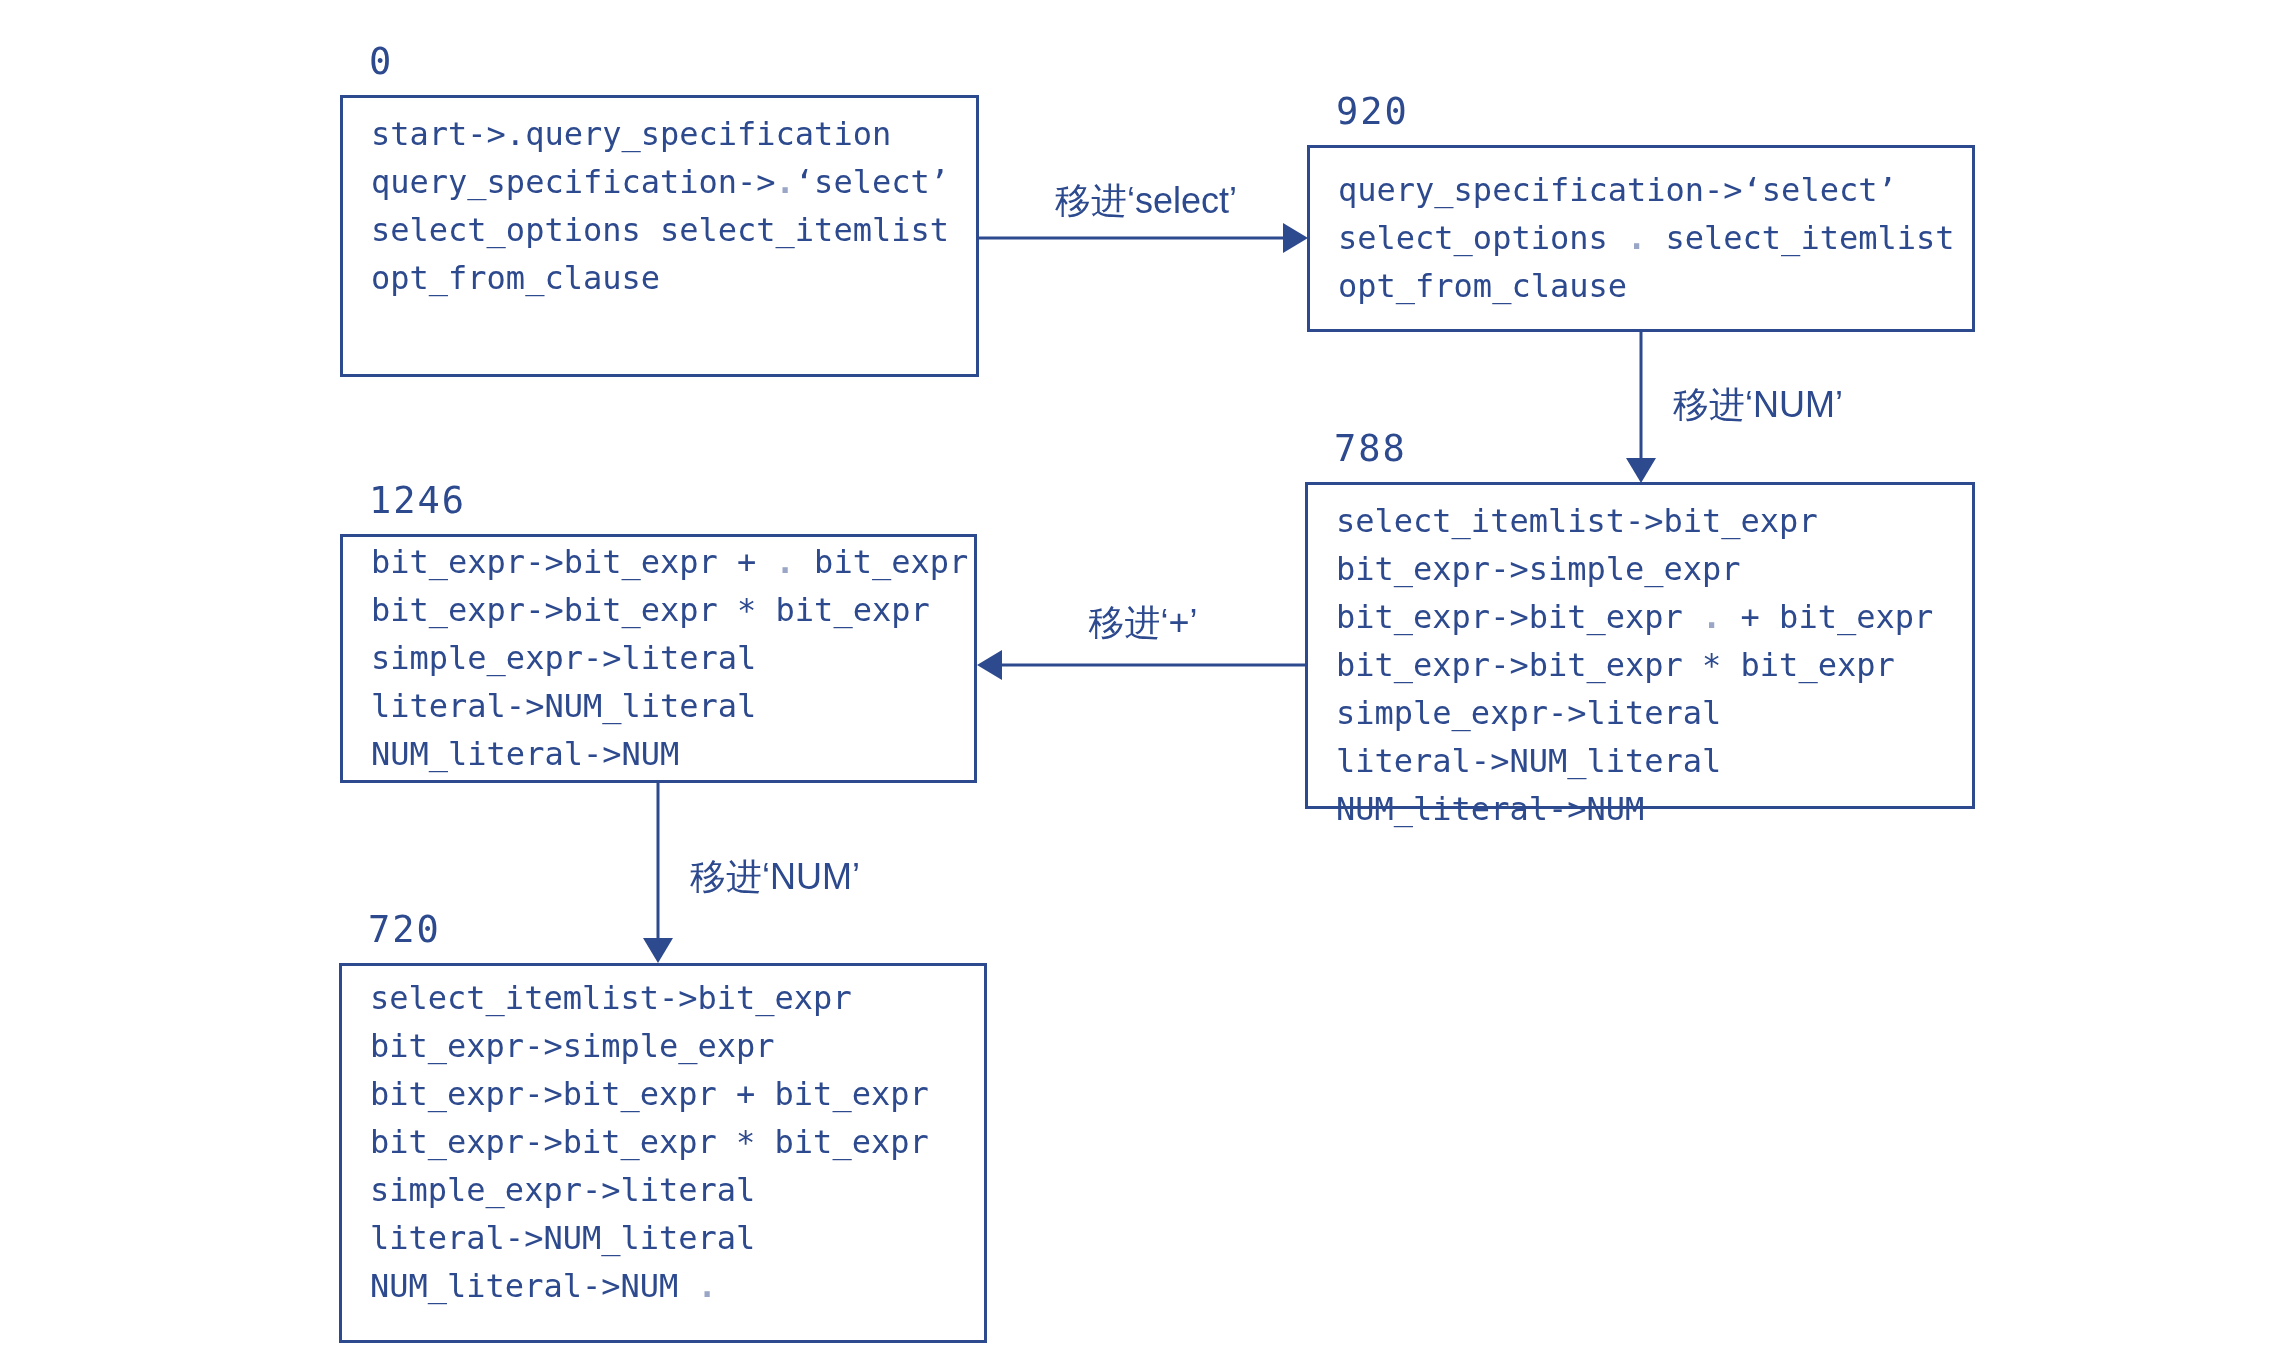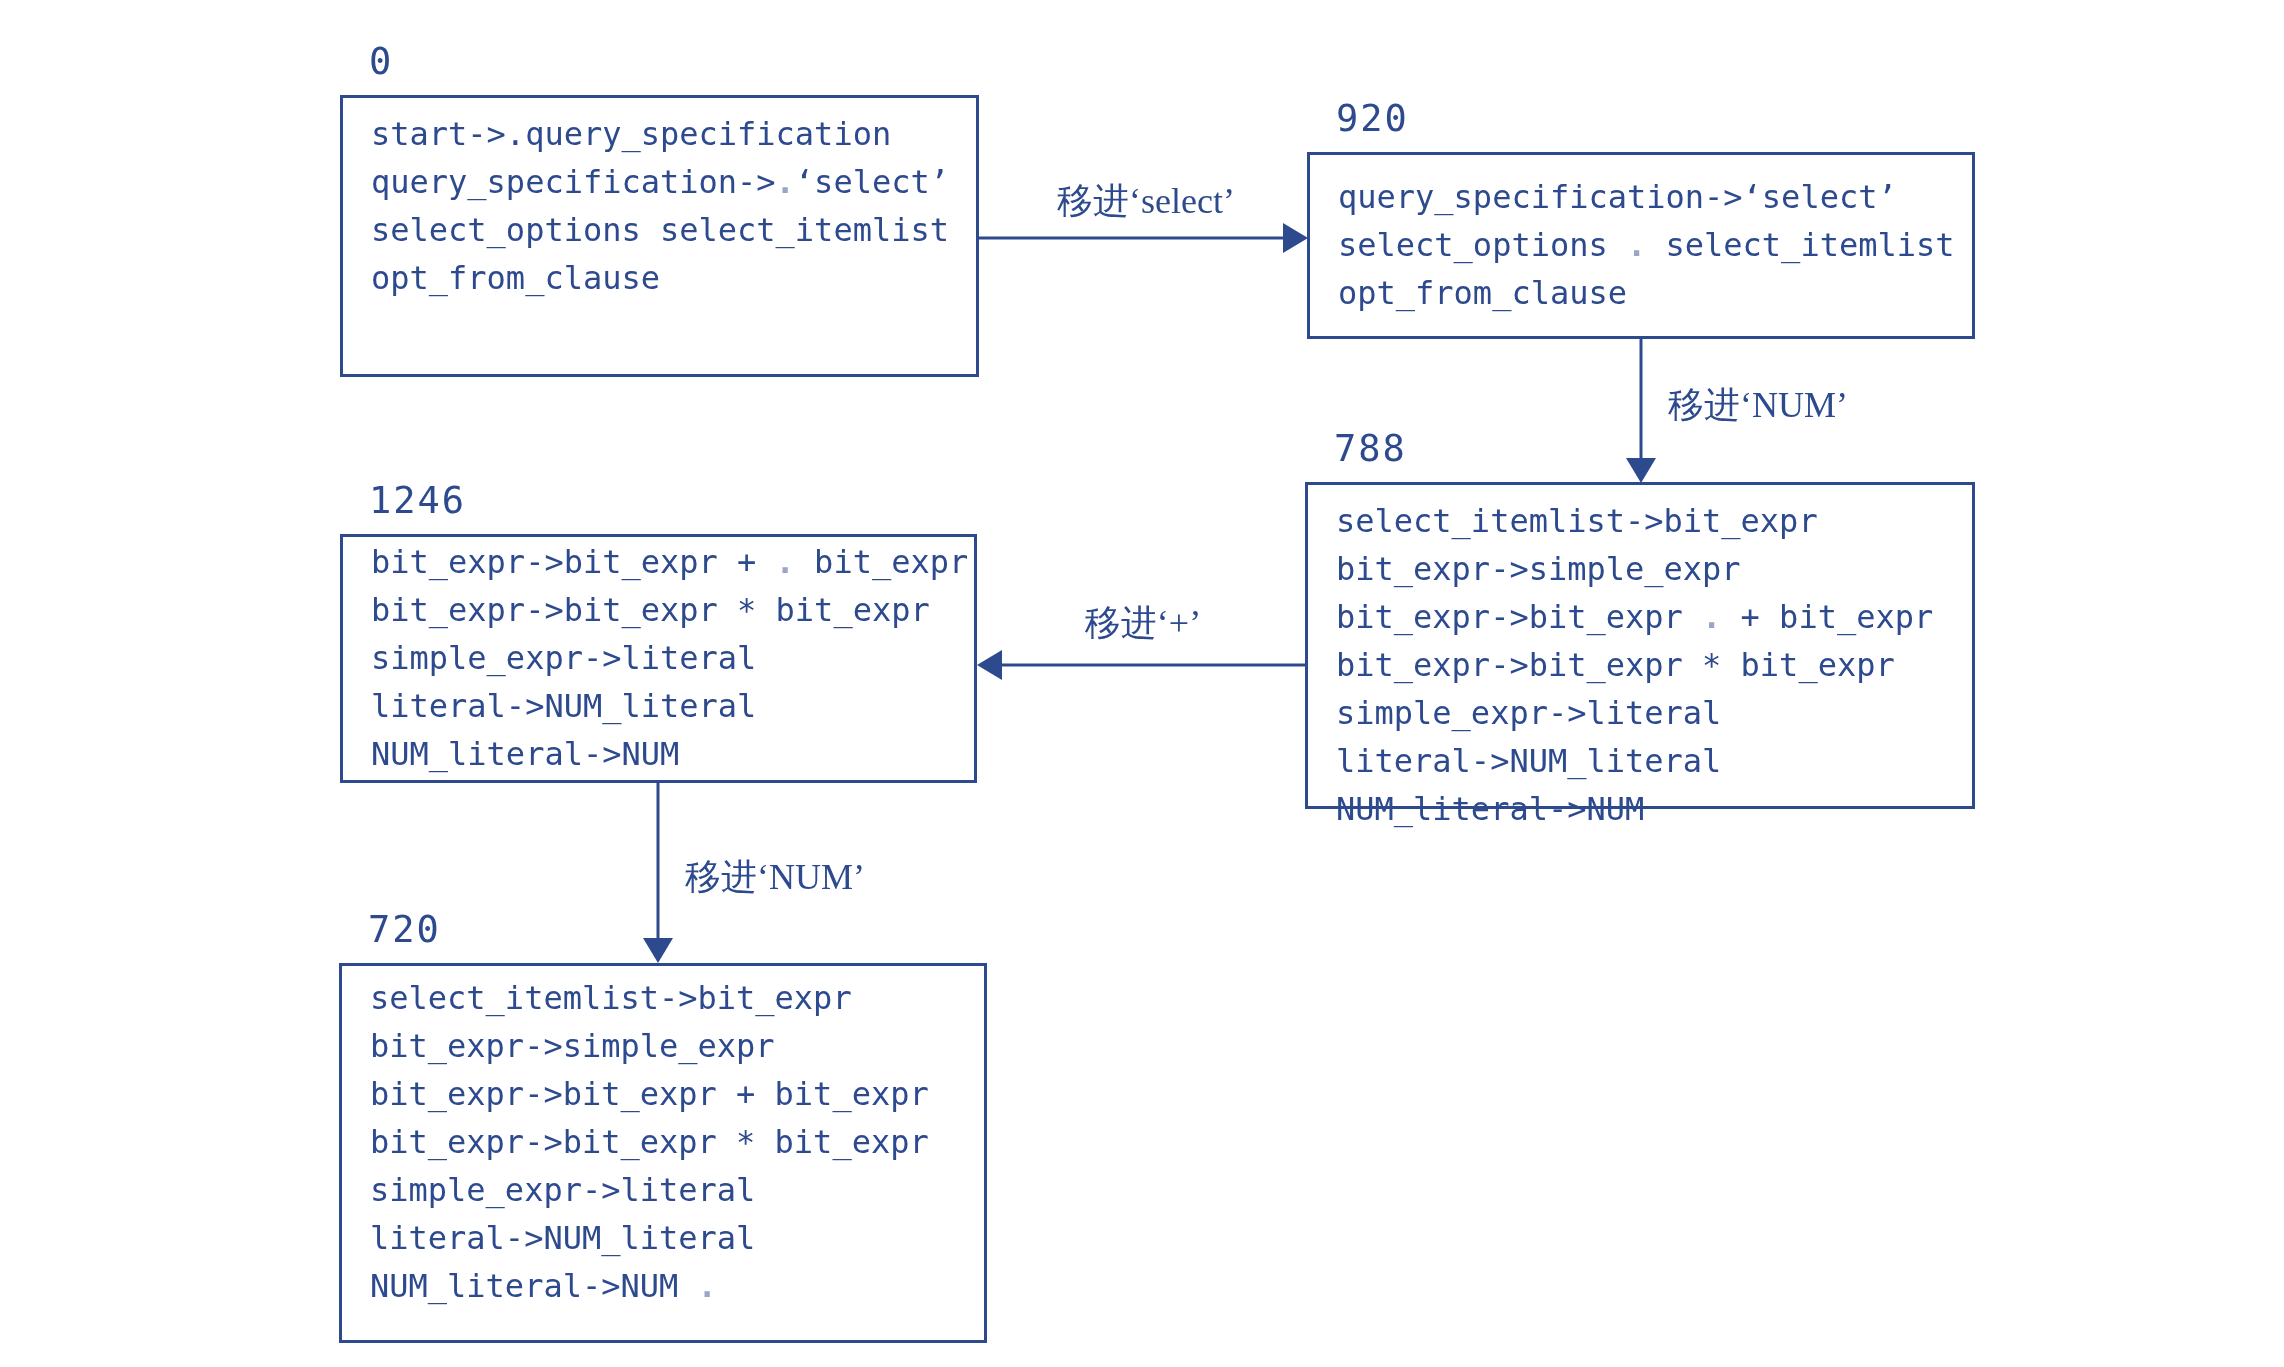--- a/index.html
+++ b/index.html
@@ -35,21 +35,21 @@
   .dot{
     color:#9aa6c6;
     font-weight:bold;
   }
   .t-label{
     position:absolute;
     transform:translate(-50%,-50%);
     font-size:36px;
     white-space:nowrap;
     color:#2d4a8e;
-    font-family:Liberation Serif, serif;
+    font-family:Liberation Sans, sans-serif;
   }
   svg.arrows{
     position:absolute;
     left:0;top:0;
     pointer-events:none;
   }
 </style>
 </head>
 <body>
 
@@ -76,21 +76,21 @@
 
   <div class="state" style="left:340px;top:95px;width:639px;height:282px;padding-top:12px;">
     <div class="state-id">0</div>
     <div class="line"><span>start-&gt;.query_specification</span><span class="dot"></span><span></span></div>
     <div class="line"><span></span><span class="dot"></span><span></span></div>
     <div class="line"><span>query_specification-&gt;</span><span class="dot">.</span><span>‘select’</span></div>
     <div class="line"><span>select_options select_itemlist</span><span class="dot"></span><span></span></div>
     <div class="line"><span>opt_from_clause</span><span class="dot"></span><span></span></div>
   </div>
 
-  <div class="state" style="left:1307px;top:145px;width:668px;height:187px;padding-top:18px;margin-top:7px;">
+  <div class="state" style="left:1307px;top:145px;width:668px;height:187px;padding-top:18px;">
     <div class="state-id">920</div>
     <div class="line"><span>query_specification-&gt;‘select’</span><span class="dot"></span><span></span></div>
     <div class="line"><span>select_options </span><span class="dot">.</span><span> select_itemlist</span></div>
     <div class="line"><span>opt_from_clause</span><span class="dot"></span><span></span></div>
   </div>
 
   <div class="state" style="left:1305px;top:482px;width:670px;height:327px;padding-top:12px;">
     <div class="state-id">788</div>
     <div class="line"><span>select_itemlist-&gt;bit_expr</span><span class="dot"></span><span></span></div>
     <div class="line"><span>bit_expr-&gt;simple_expr</span><span class="dot"></span><span></span></div>

